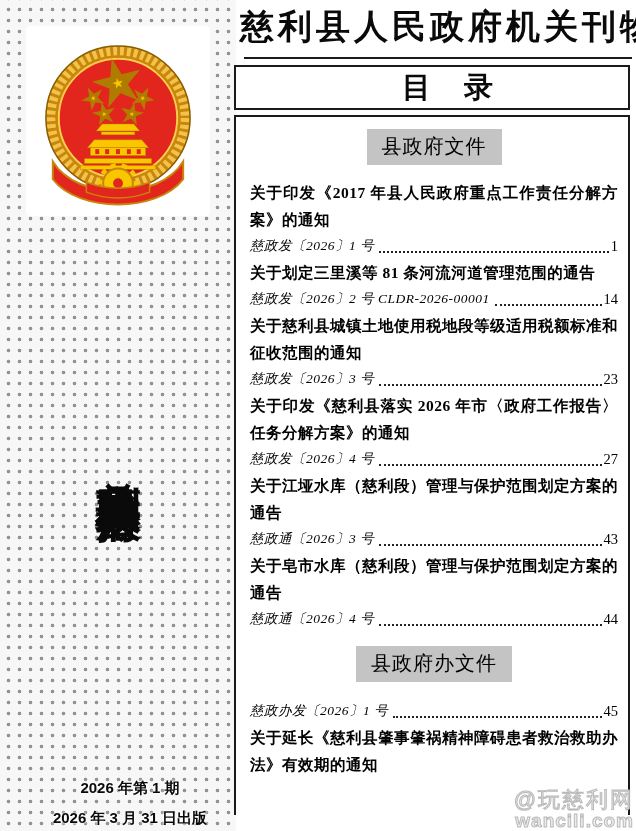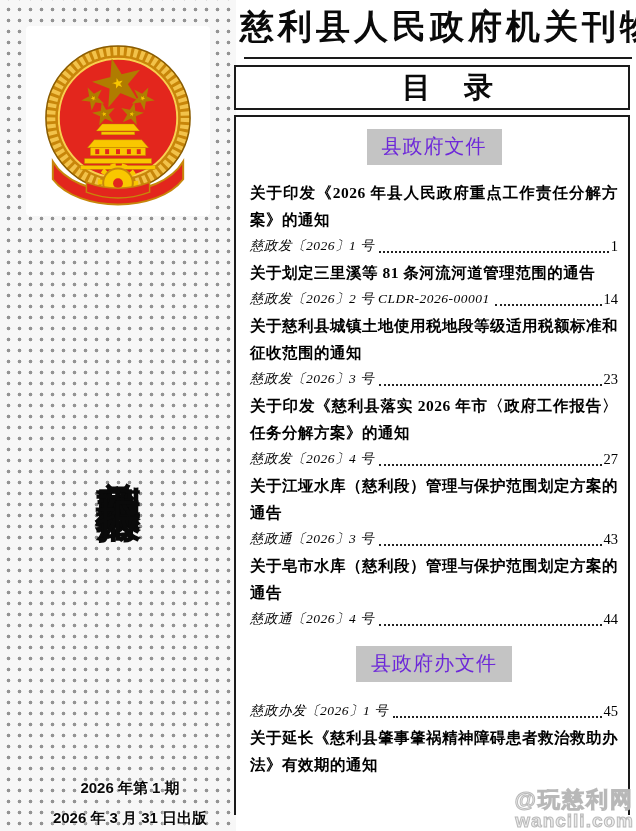--- a/index.html
+++ b/index.html
@@ -50,21 +50,21 @@
     font-family:"Liberation Serif",serif;font-weight:900;font-size:29px;
     letter-spacing:2px;color:#0a0a0a;background:#fff;padding-left:33px;
   }
   .content-box{
     margin:5px 4px 0 0;border:2px solid #1a1a1a;border-bottom:none;
     height:700px;background:#fff;
     padding:10px 10px 0 14px;box-sizing:border-box;overflow:hidden;
   }
   .section-chip{
     width:fit-content;margin:2px auto 14px auto;
-    background:#c4c4c4;color:#6d28d9;
+    background:#c4c4c4;color:#000000;
     font-family:"Liberation Sans",sans-serif;font-weight:500;
     font-size:20px;letter-spacing:1px;padding:4px 15px 5px 15px;
   }
   .section-chip.second{margin-top:14px;margin-bottom:16px;}
   .entry{margin:0;}
   .entry-title{
     font-family:"Liberation Serif",serif;font-weight:700;
     font-size:15.5px;line-height:27px;color:#000;
     letter-spacing:.5px;text-align:justify;
   }
@@ -78,21 +78,21 @@
   .page-no{font-style:normal;font-size:14.5px;white-space:nowrap;}
   
   .watermark{
     position:absolute;right:2px;bottom:0;text-align:right;z-index:5;
     font-family:"Liberation Sans",sans-serif;line-height:1.05;
     color:rgba(235,235,235,.9);
     -webkit-text-stroke:1px rgba(170,170,170,.8);
     text-shadow:0 0 1px rgba(255,255,255,.8);
     pointer-events:none;
   }
-  .watermark .wm1{font-size:22px;font-weight:700;letter-spacing:2px;}
+  .watermark .wm1{font-size:22px;font-weight:400;letter-spacing:2px;}
   .watermark .wm2{font-size:19px;font-weight:700;letter-spacing:1px;margin-left:16px;}
 </style>
 </head>
 <body>
 
 <div class="page">
 
   <div class="sidebar">
     <div class="emblem-panel">
       <svg width="158" height="176" viewBox="0 0 160 176">
@@ -145,21 +145,21 @@
     <div class="masthead">慈利县人民政府机关刊物</div>
     <div class="masthead-rule"></div>
 
     <div class="toc-box">
       <span>目　录</span>
     </div>
 
     <div class="content-box" id="toc-list">
         <div class="section-chip">县政府文件</div>
         <div class="entry">
-    <div class="entry-title">关于印发《2026 年县人民政府重点工作责任分解方案》的通知</div>
+    <div class="entry-title">关于印发《2017 年县人民政府重点工作责任分解方案》的通知</div>
     <div class="entry-doc">
       <span class="doc-no">慈政发〔2026〕1 号</span>
       <span class="leader"></span>
       <span class="page-no">1</span>
     </div>
   </div>
         <div class="entry">
     <div class="entry-title">关于划定三里溪等 81 条河流河道管理范围的通告</div>
     <div class="entry-doc">
       <span class="doc-no">慈政发〔2026〕2 号  CLDR-2026-00001</span>

